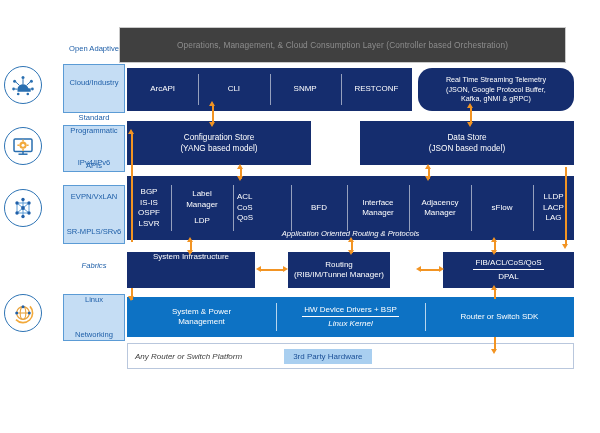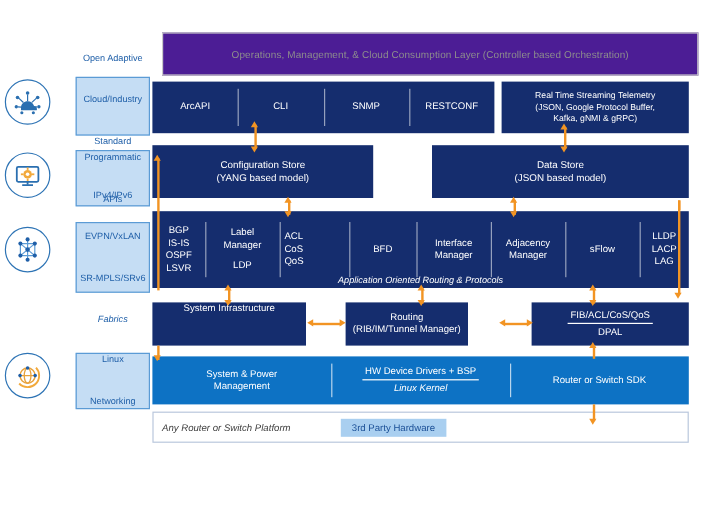--- a/index.html
+++ b/index.html
@@ -9,22 +9,22 @@
     font-family:"Liberation Sans", sans-serif;
     overflow:hidden;
     position:relative;
   }
   #stage{position:absolute;left:0;top:0;width:600px;height:433px;}
 
   .abs{position:absolute;box-sizing:border-box;}
 
   
   .orch{
-    left:135px;top:27px;width:447px;height:36px;
-    border:1px solid #c9c9c9;background:#4c1d95;
+    left:119px;top:27px;width:447px;height:36px;
+    border:1px solid #c9c9c9;background:#404040;
     display:flex;align-items:center;justify-content:center;
     font-size:8.3px;color:#8d8d8d;letter-spacing:.1px;
   }
 
   
   .railicon{
     position:absolute;width:36px;height:36px;border-radius:50%;
     background:#ffffff;border:1.4px solid #2e74b5;
     display:flex;align-items:center;justify-content:center;
     z-index:6;
@@ -56,21 +56,21 @@
   .cell + .cell::before{
     content:"";position:absolute;left:0;top:14%;bottom:14%;
     width:1px;background:rgba(255,255,255,.55);
   }
 
   
   .ifrow{left:127px;top:68px;width:285px;height:43px;}
   .telemetry{
     left:418px;top:68px;width:156px;height:43px;
     display:flex;align-items:center;justify-content:center;
-    text-align:center;font-size:7.2px;line-height:9.6px;padding:0 5px;
+    text-align:center;font-size:7.2px;line-height:9.6px;padding:0 5px;border-radius:14px;
   }
 
   
   .cfgstore{left:127px;top:121px;width:184px;height:44px;
     display:flex;flex-direction:column;align-items:center;justify-content:center;
     font-size:8.2px;line-height:11px;text-align:center;}
   .datastore{left:360px;top:121px;width:214px;height:44px;
     display:flex;flex-direction:column;align-items:center;justify-content:center;
     font-size:8.2px;line-height:11px;text-align:center;}
 

